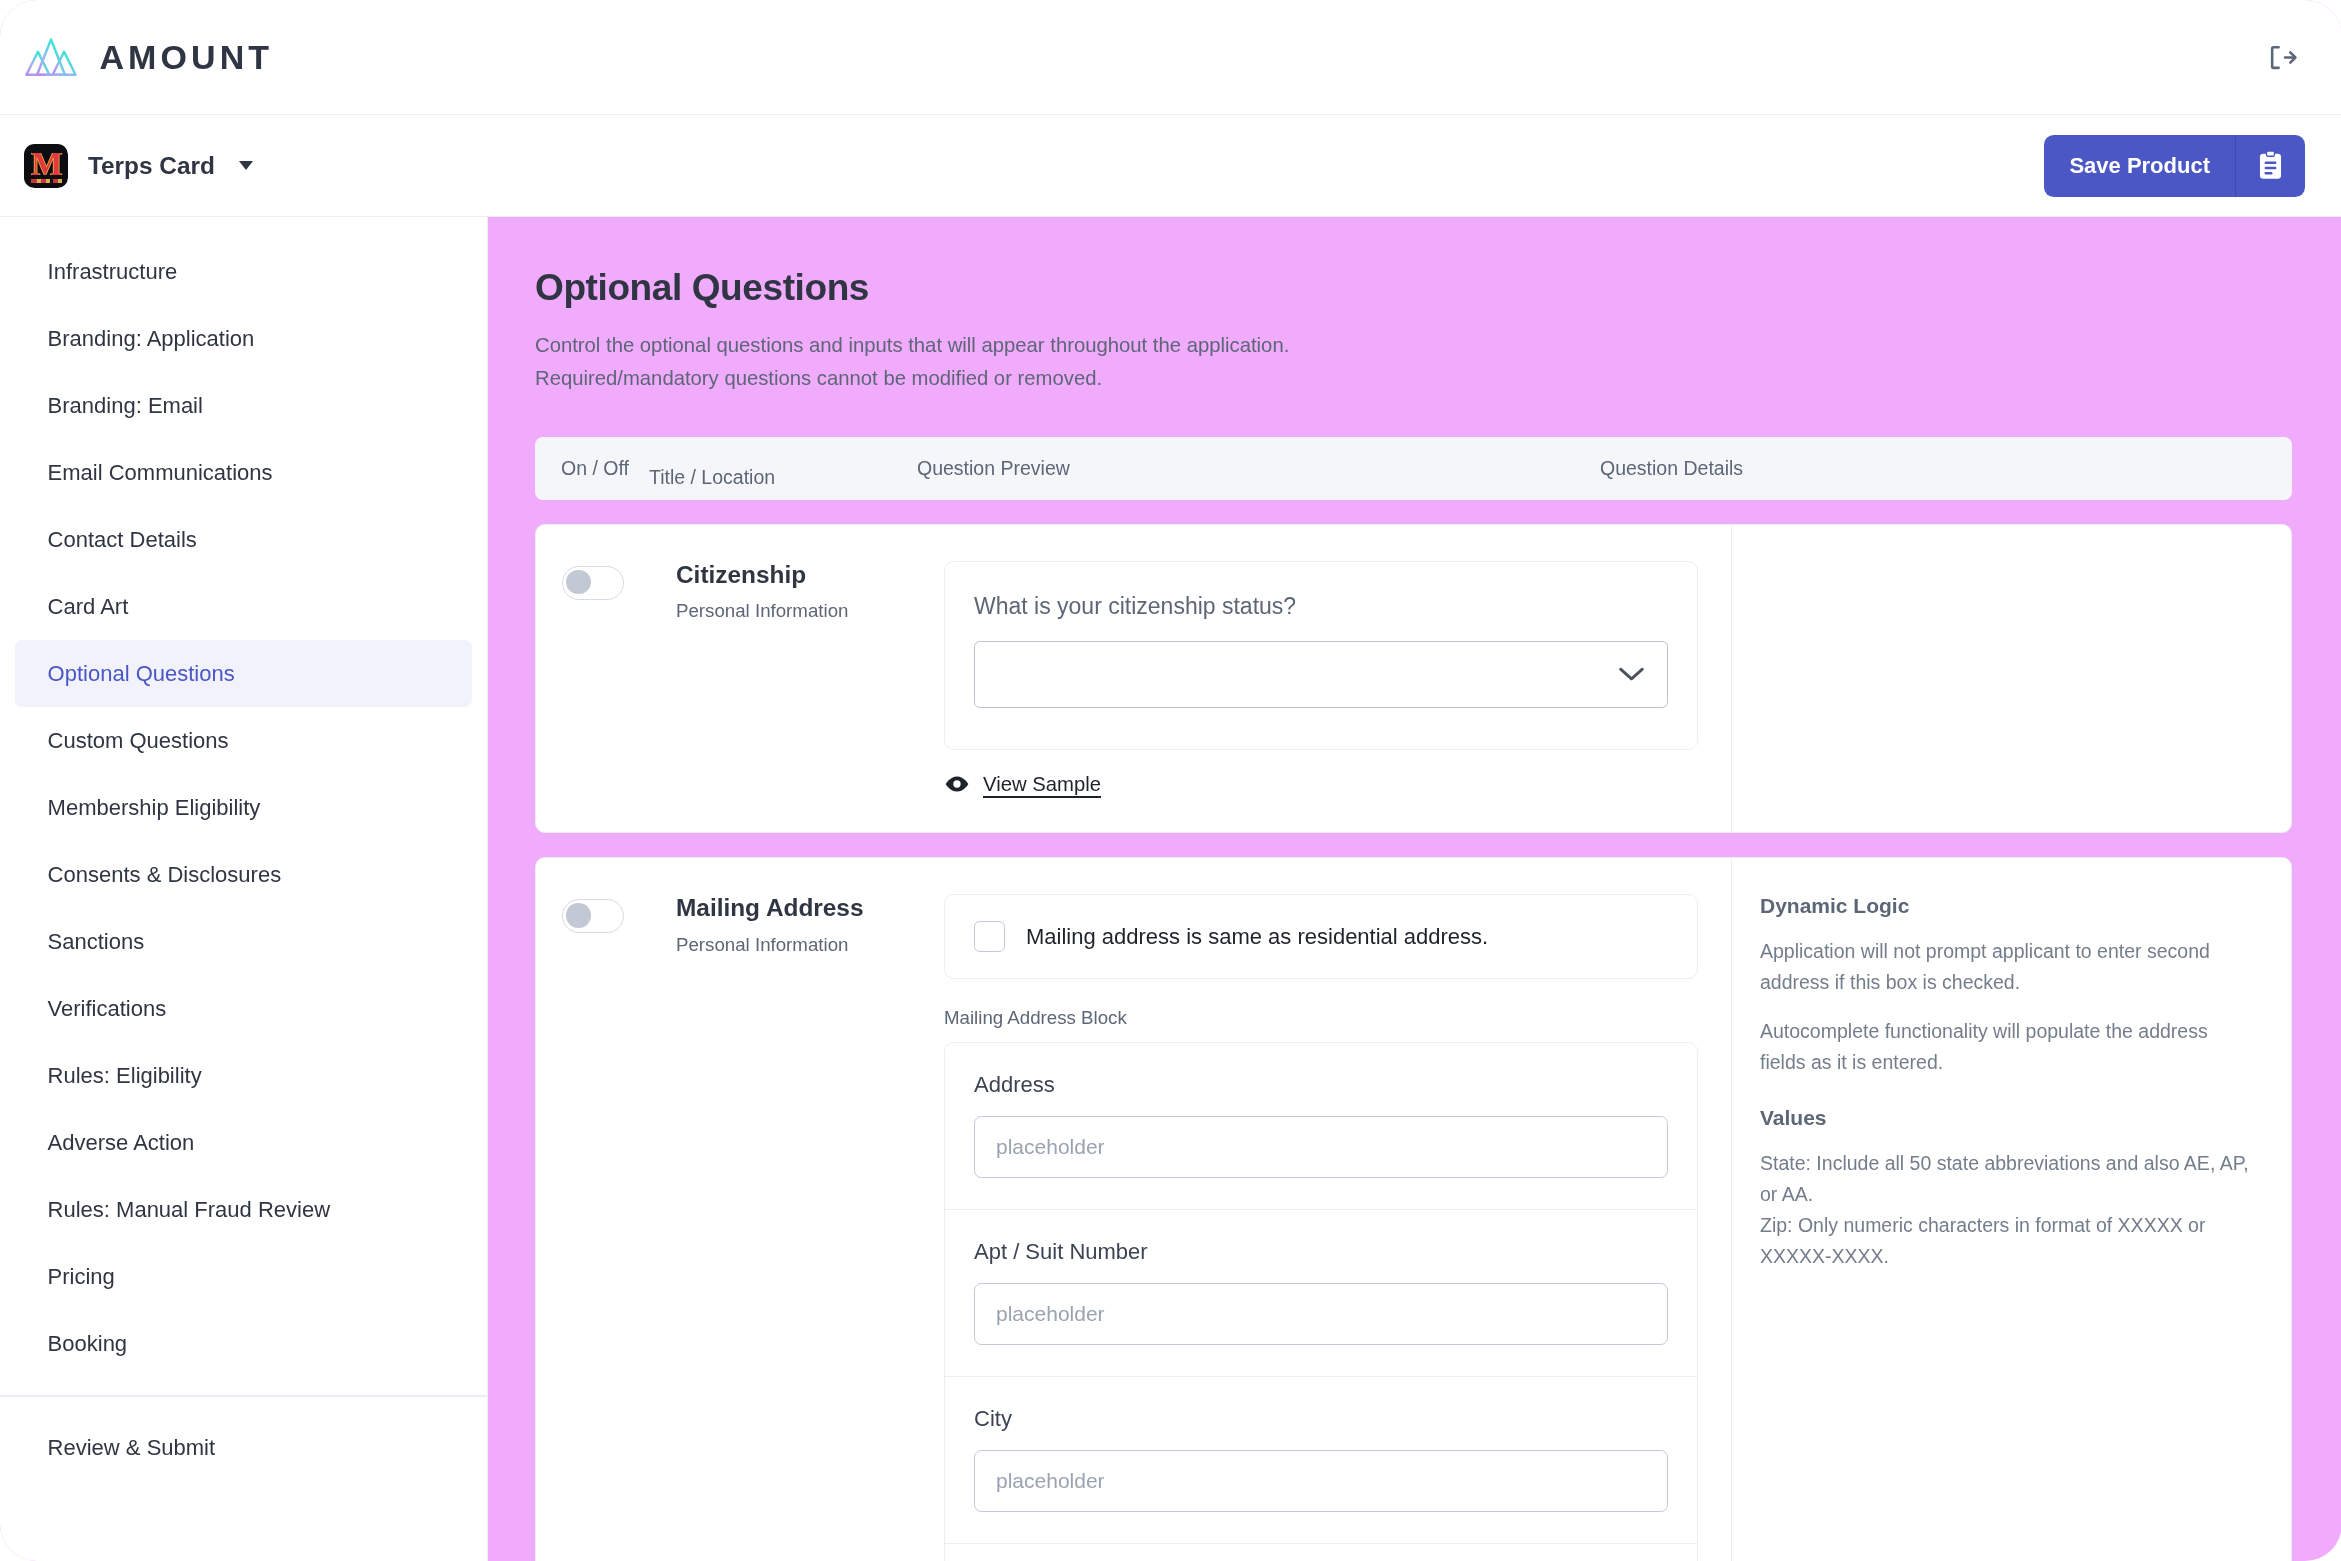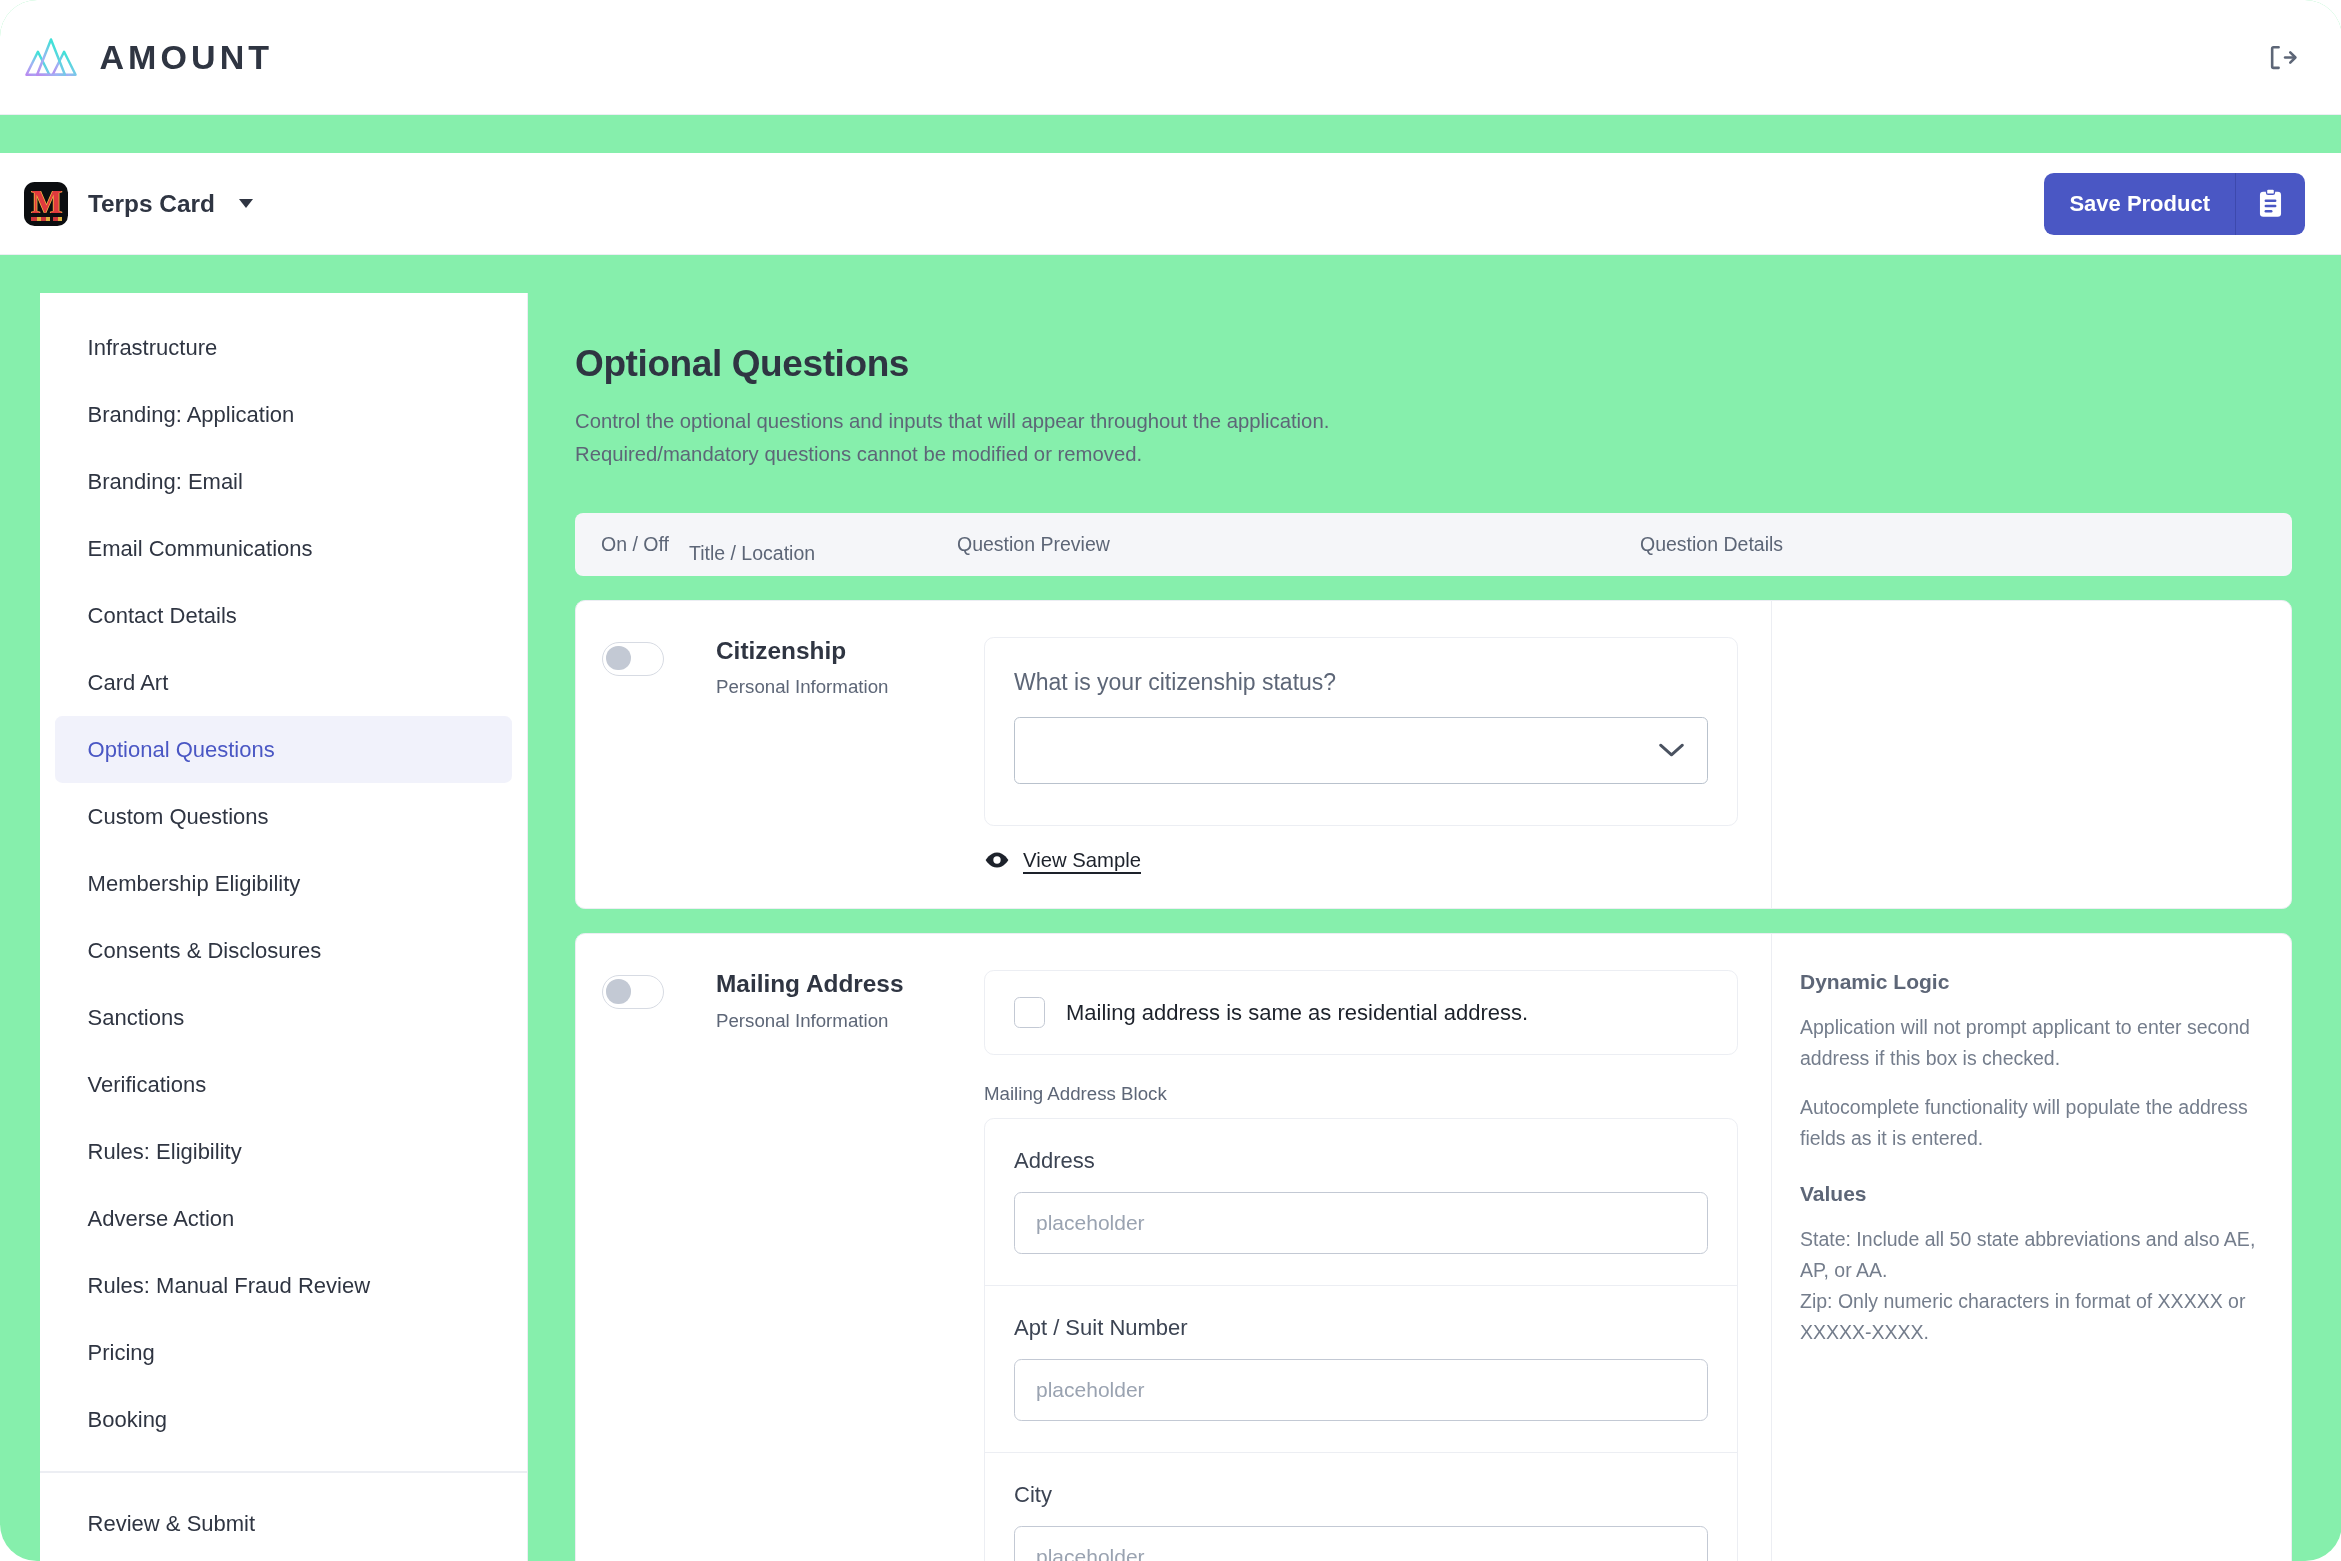--- a/index.html
+++ b/index.html
@@ -8,27 +8,26 @@
     width: 2342px;
     height: 1561px;
     background: #ffffff;
     font-family: "Liberation Sans", sans-serif;
     -webkit-font-smoothing: antialiased;
   }
 
   #app {
     width: 2342px;
     height: 1561px;
-    background: #86efac;
+    background: #f0abfc;
     border-radius: 37px;
     overflow: hidden;
     position: relative;
     display: flex;
     flex-direction: column;
-    gap: 38px;
   }
 
   
   .brandbar {
     height: 115px;
     flex: 0 0 115px;
     background: #ffffff;
     border-bottom: 1.6px solid #eceef3;
     display: flex;
     align-items: center;
@@ -121,21 +120,20 @@
   
   .body { flex: 1 1 auto; display: flex; min-height: 0; }
 
   .sidebar {
     width: 488px;
     flex: 0 0 488px;
     border-right: 1.6px solid #eceef3;
     background: #ffffff;
     padding-top: 21px;
     overflow: hidden;
-    margin-left: 40px;
   }
   .nav-item {
     height: 67px;
     display: flex;
     align-items: center;
     padding: 0 33px;
     font-size: 22px;
     color: #2f3542;
     cursor: pointer;
     margin: 0 14.6px;

